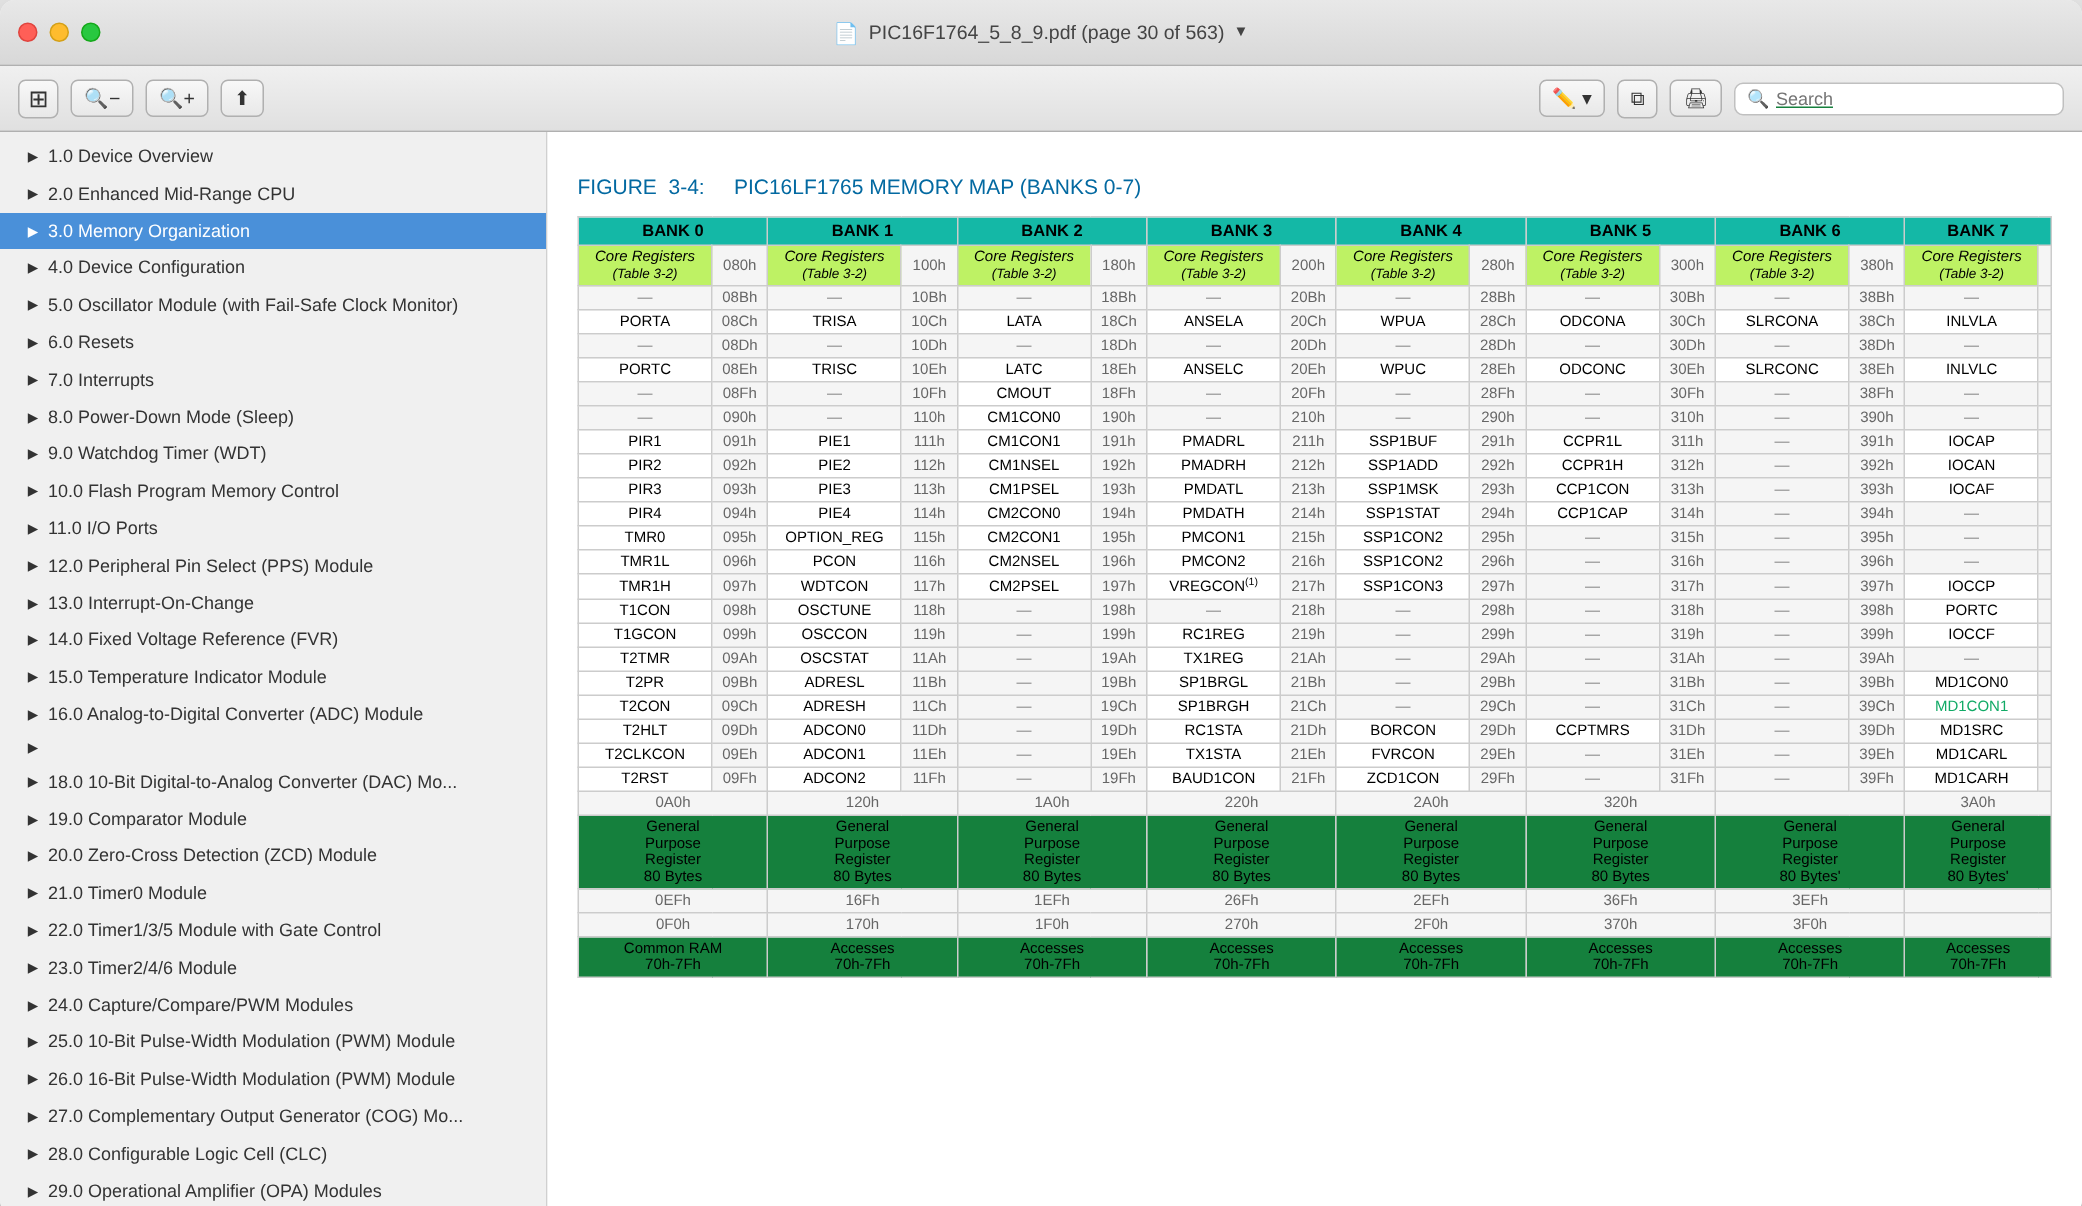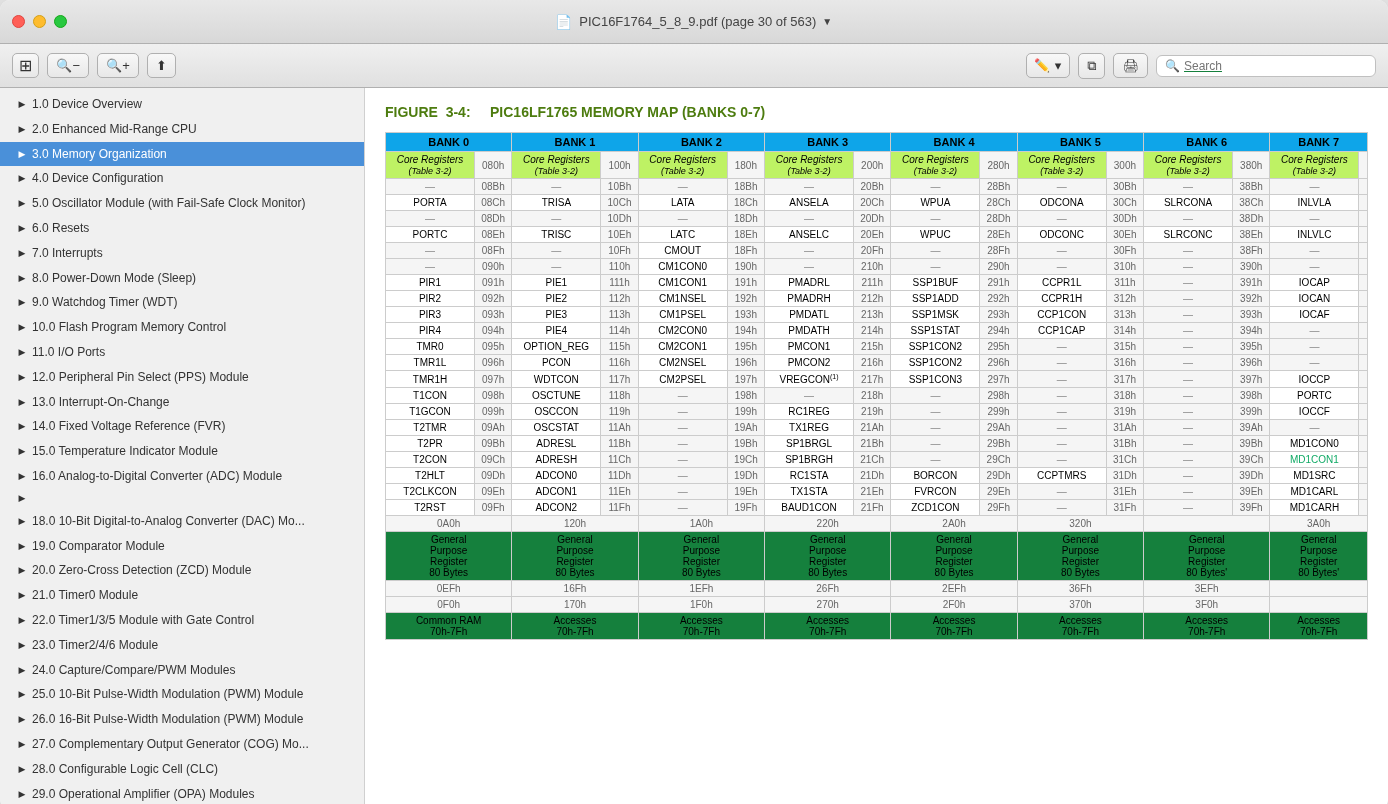--- a/index.html
+++ b/index.html
@@ -28,26 +28,26 @@
     
     .sidebar { width: 365px; background: #f0f0f0; border-right: 1px solid #d0d0d0; overflow-y: auto; flex-shrink: 0; padding: 4px 0; }
     .sidebar-item { display: flex; align-items: center; padding: 4px 12px 4px 16px; font-size: 12px; color: #333; cursor: pointer; line-height: 1.4; }
     .sidebar-item.active { background: #4a90d9; color: white; }
     .sidebar-arrow { width: 12px; height: 12px; margin-right: 4px; flex-shrink: 0; display: inline-flex; align-items: center; justify-content: center; font-size: 9px; }
 
     
     .content { flex: 1; background: white; overflow: auto; padding: 0; }
     .pdf-page { padding: 16px 20px; }
 
-    .figure-title { font-size: 14px; font-weight: bold; margin-bottom: 12px; color: #4d7c0f; }
+    .figure-title { font-size: 14px; font-weight: normal; margin-bottom: 12px; color: #0369a1; margin-top: 12px; }
     .figure-title span { font-size: 14px; }
 
     
     .mem-table { border-collapse: collapse; width: 100%; font-size: 10.5px; }
-    .mem-table th { background: #0ea5e9; border: 1px solid #ccc; padding: 3px 4px; text-align: center; font-weight: bold; font-size: 11px; }
+    .mem-table th { background: #14b8a6; border: 1px solid #ccc; padding: 3px 4px; text-align: center; font-weight: bold; font-size: 11px; }
     .mem-table td { border: 1px solid #ccc; padding: 2px 3px; text-align: center; white-space: nowrap; font-size: 10px; vertical-align: middle; }
     .mem-table td.reg { font-size: 10px; font-weight: 500; }
     .mem-table td.blank { background: #f5f5f5; color: #888; }
     .mem-table td.gpr { font-size: 10px; text-align: center; background: #15803d; }
     .mem-table td.core { font-size: 10px; font-style: italic; background: #bef264; }
     .superscript { font-size: 7px; vertical-align: super; }
     .bank-header { font-weight: bold; background: #e8e8e8; }
     .addr-col { background: #f5f5f5; color: #666; font-size: 9px; }
   </style>
 </head>

